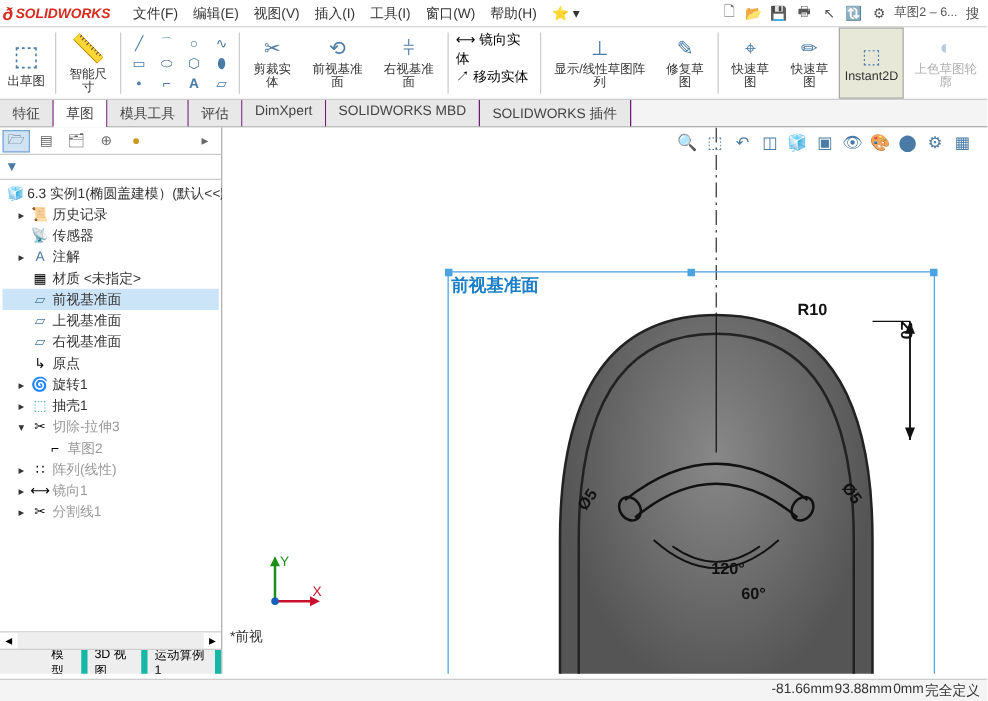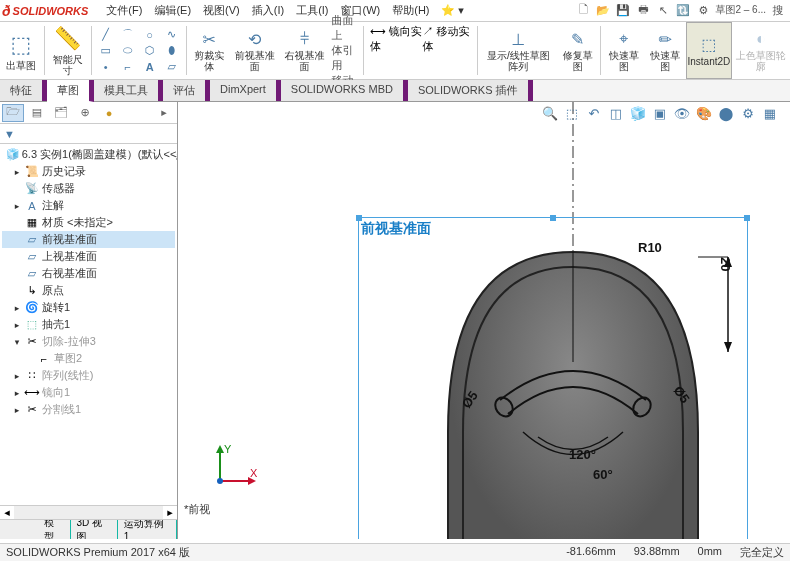--- a/index.html
+++ b/index.html
@@ -11,50 +11,50 @@
 .qat{position:absolute;right:4px;top:2px;display:flex;gap:4px;align-items:center}
 .qicon{width:16px;height:16px;display:flex;align-items:center;justify-content:center;cursor:pointer;color:#555}
 .ribbon{height:58px;background:#fff;display:flex;border-bottom:1px solid #ccc}
 .rbtn{display:flex;flex-direction:column;align-items:center;justify-content:center;padding:2px 4px;cursor:pointer;min-width:30px}
 .rbtn .ric{width:20px;height:20px;display:flex;align-items:center;justify-content:center;font-size:16px;color:#4a7ba6}
 .rbtn .rlb{font-size:10px;color:#333;text-align:center;line-height:11px;margin-top:1px}
 .rsep{width:1px;background:#ccc;margin:4px 2px}
 .rbig{min-width:42px}
 .rbig .ric{width:28px;height:28px;font-size:22px}
 .tabs{height:22px;background:#f4f4f4;display:flex;border-bottom:1px solid #999}
-.tab{padding:3px 10px;border-right:5px solid #701a75;cursor:pointer;color:#444;background:#e8e8e8}
+.tab{padding:3px 10px;border-right:1px solid #701a75;cursor:pointer;color:#444;background:#e8e8e8}
 .tab.active{background:#fff;border-bottom:1px solid #fff;margin-bottom:-1px}
 .main{display:flex;height:437px}
 .left{width:178px;border-right:1px solid #999;background:#fff;display:flex;flex-direction:column}
 .lefticons{height:22px;border-bottom:1px solid #ccc;display:flex;align-items:center;padding:0 2px;gap:2px}
 .licn{width:22px;height:18px;display:flex;align-items:center;justify-content:center;cursor:pointer;color:#666}
 .licn.active{background:#d0e3f5;border:1px solid #7aa7d0}
 .tool2{height:20px;border-bottom:1px solid #ccc;display:flex;align-items:center;padding:0 4px}
 .tree{flex:1;overflow:auto;padding:2px}
 .tn{display:flex;align-items:center;padding:1px 2px;cursor:pointer;white-space:nowrap}
 .tn.sel{background:#cce4f7}
 .tn .exp{width:10px;text-align:center;color:#333;font-size:9px}
 .tn .ticn{width:16px;height:14px;margin:0 2px;display:flex;align-items:center;justify-content:center}
 .tn .tlb{font-size:11px;color:#333}
 .tn.gray .tlb{color:#999}
 .ind1{padding-left:10px}.ind2{padding-left:22px}
 .leftbot{height:20px;border-top:1px solid #ccc;display:flex;align-items:center;overflow:hidden;background:#eee}
-.lbtab{padding:2px 6px;font-size:10px;border-right:1px solid #14b8a6;cursor:pointer}
+.lbtab{padding:2px 6px;font-size:10px;border-right:5px solid #14b8a6;cursor:pointer}
 .canvas{flex:1;position:relative;background:#fff;overflow:hidden}
 .viewtb{position:absolute;top:2px;right:10px;display:flex;gap:2px;z-index:5}
 .vicn{width:20px;height:18px;display:flex;align-items:center;justify-content:center;cursor:pointer;color:#4a7ba6;font-size:13px}
 .part{position:absolute;left:250px;top:130px}
 .plane{position:absolute;left:180px;top:115px;width:390px;height:410px;border:1px solid #4aa3e0}
 .plane .h{position:absolute;width:6px;height:6px;background:#4aa3e0}
 .plane .h1{left:-3px;top:-3px}.plane .h2{right:-3px;top:-3px}.plane .h3{left:50%;top:-3px;margin-left:-3px}
 .plane .lbl{color:#1a7fc7;font-weight:bold;font-size:14px;padding:2px}
 .dim{position:absolute;font-weight:bold;font-size:13px;color:#111}
 .triad{position:absolute;left:32px;bottom:48px}
 .statusbar{position:absolute;bottom:0;left:0;right:0;height:18px;background:#f4f4f4;border-top:1px solid #ccc;display:flex;align-items:center;padding:0 6px;font-size:10px;color:#333}
-.statusbar .sr{margin-left:auto;display:flex;gap:18px}
+.statusbar .sr{margin-left:auto;display:flex;gap:1px}
 .viewlbl{position:absolute;left:6px;bottom:22px;font-size:11px;color:#333}
 svg{overflow:visible}
 </style>
 </head>
 <body>
 
 <div class="menubar">
   <div class="logo">
       <span class="ds">ð</span>
       <span>SOLIDWORKS</span>
@@ -117,27 +117,22 @@
       <div class="rlb">剪裁实体</div>
     </div>
   <div class="rbtn">
       <div class="ric">⟲</div>
       <div class="rlb">前视基准面</div>
     </div>
   <div class="rbtn">
       <div class="ric">⫩</div>
       <div class="rlb">右视基准面</div>
     </div>
-  <div style="display:flex;flex-direction:column;justify-content:center;font-size:10px;color:#555;padding:0 2px">
-   <div>曲面上</div>
-   <div>体引用</div>
-   <div>移动</div>
-  </div>
-  <div class="rsep"></div>
-  <div style="display:flex;flex-direction:row;justify-content:flex-start;padding:2px 4px;font-size:10px">
+  <div class="rsep"></div>
+  <div style="display:flex;flex-direction:column;justify-content:flex-start;padding:2px 4px;font-size:10px">
     <div style="cursor:pointer">⟷ <span>镜向实体</span></div>
     <div style="cursor:pointer">↗ <span>移动实体</span></div>
   </div>
   <div class="rsep"></div>
   <div class="rbtn">
       <div class="ric">⊥</div>
       <div class="rlb">显示/线性草图阵列</div>
     </div>
   <div class="rbtn">
       <div class="ric">✎</div>
@@ -345,20 +340,19 @@
      <circle cx="10" cy="40" r="3" fill="#1560bd"></circle>
      <text x="14" y="12" fill="#1a8f1a" font-size="10">Y</text>
      <text x="40" y="36" fill="#c8102e" font-size="10">X</text>
    </svg>
 
    <div class="viewlbl">*前视</div>
  </div>
 </div>
 
 <div class="statusbar">
-  <span>SOLIDWORKS Premium 2017 x64 版</span>
   <div class="sr">
     <span>-81.66mm</span>
     <span>93.88mm</span>
     <span>0mm</span>
     <span>完全定义</span>
   </div>
 </div>
 
 </body></html>

